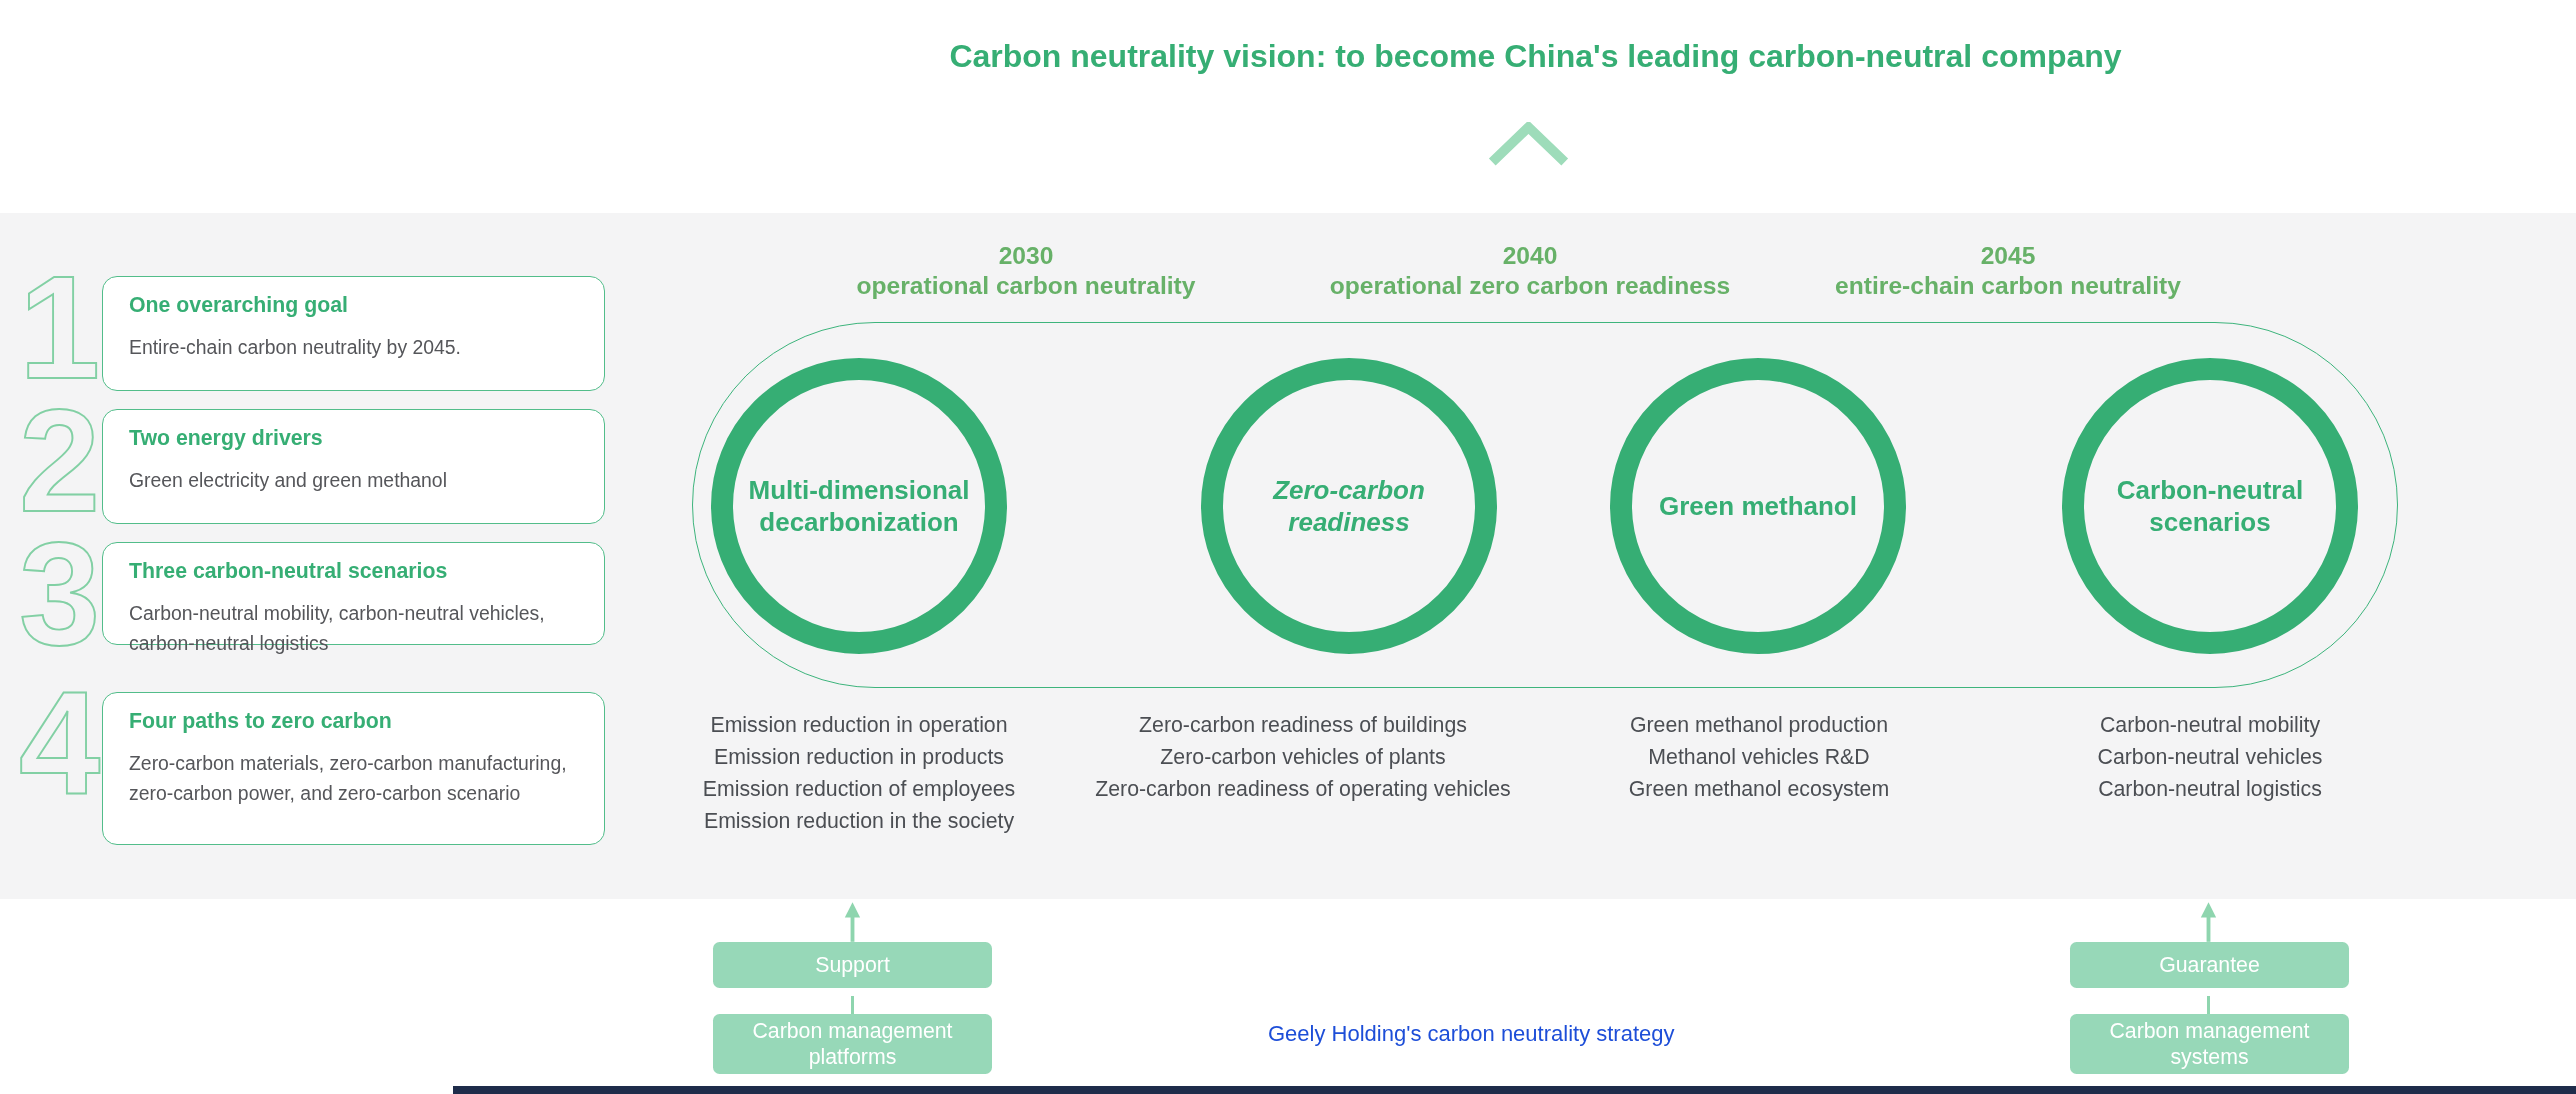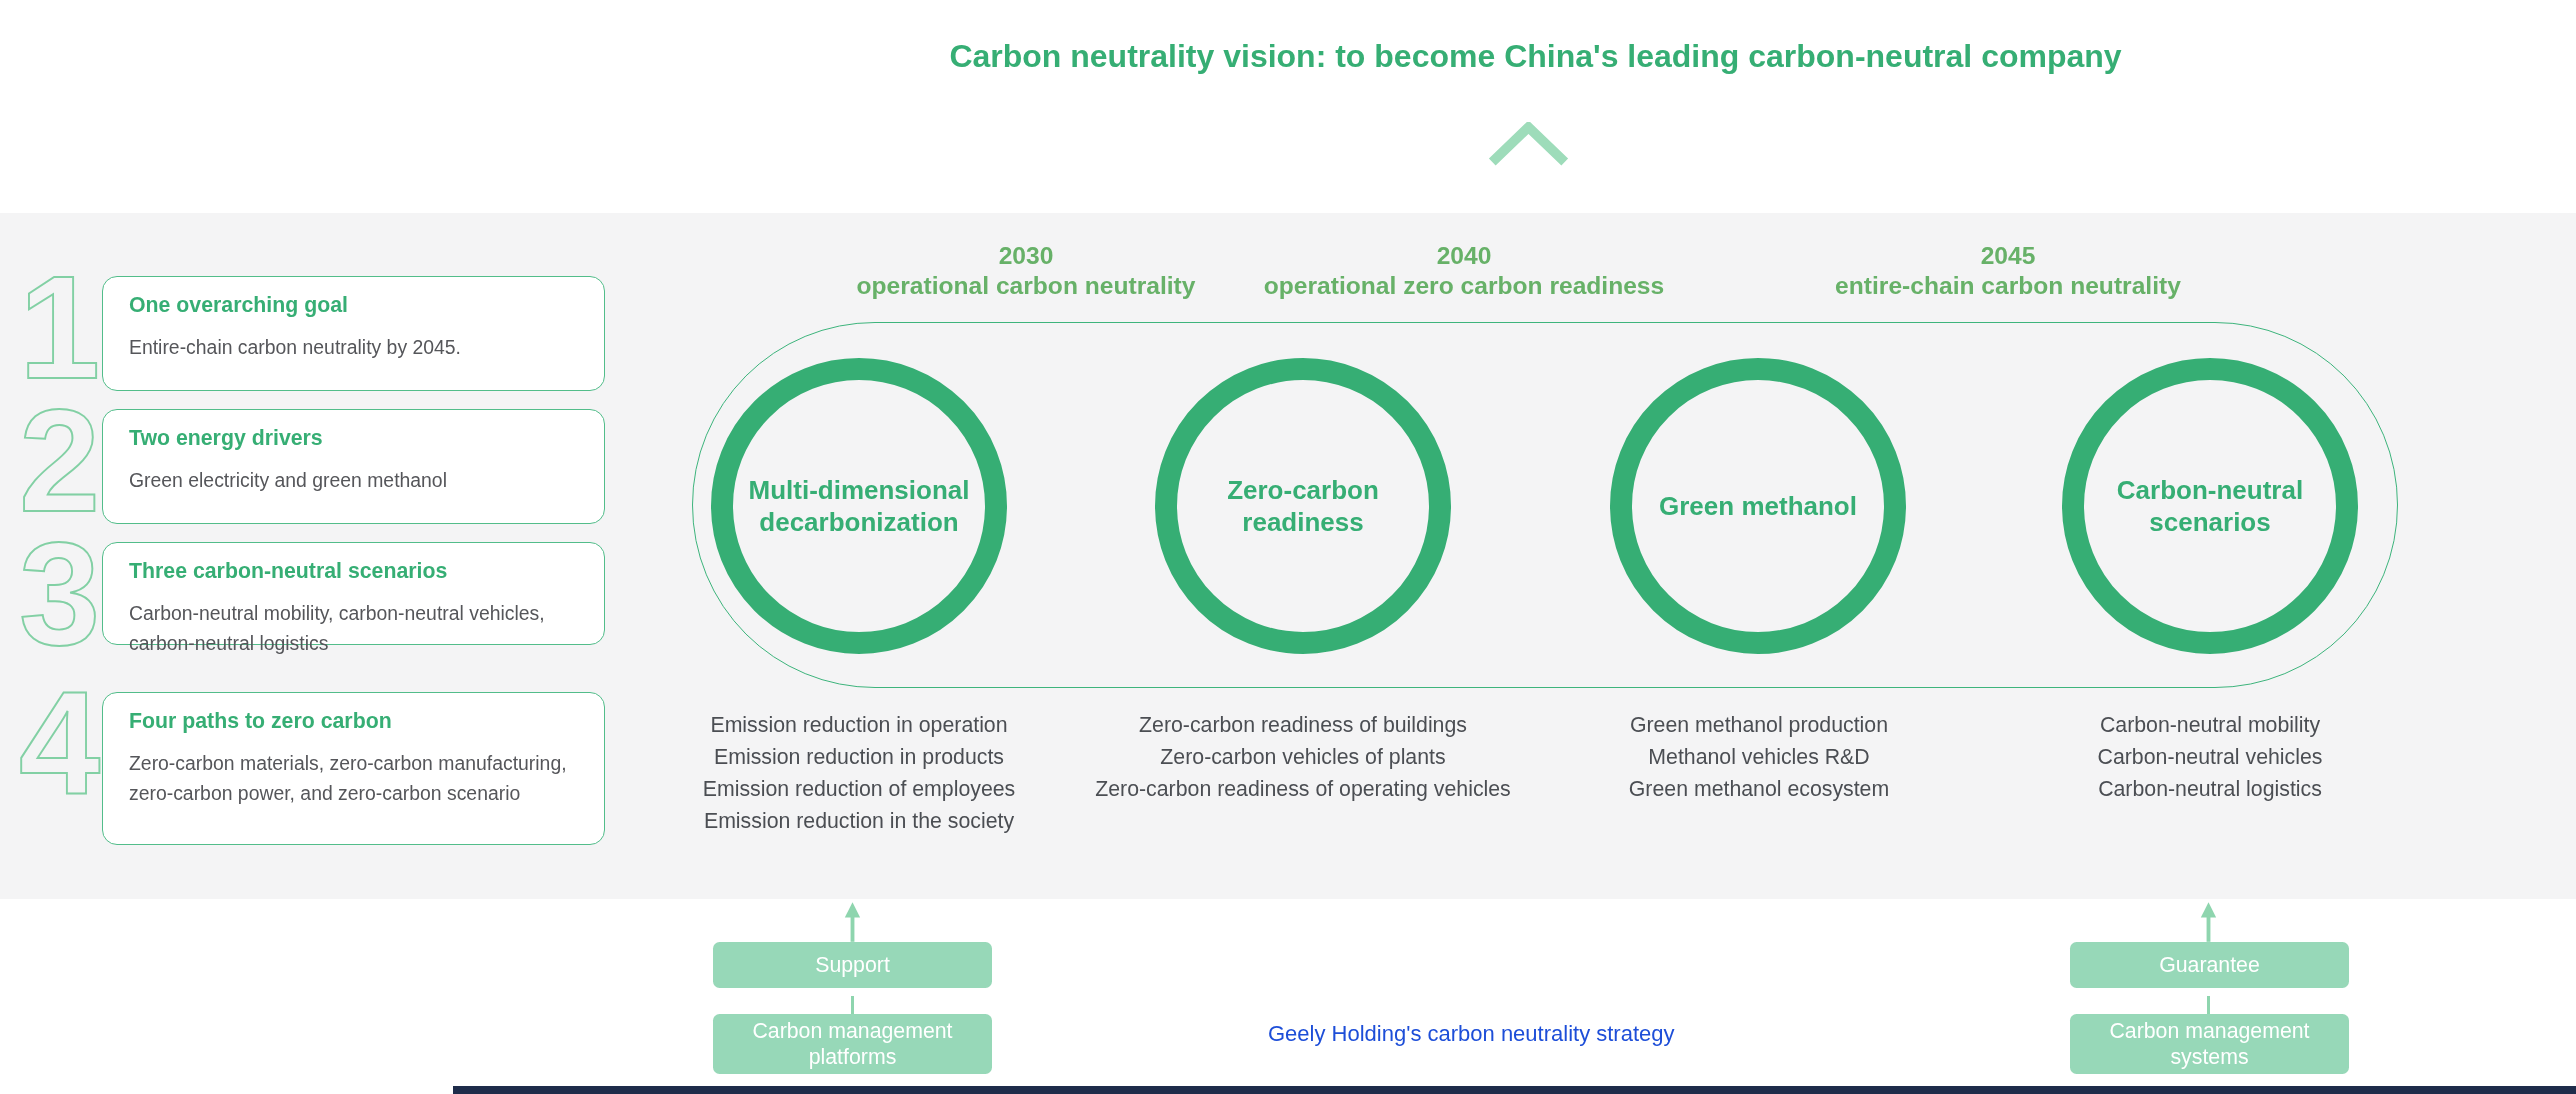--- a/index.html
+++ b/index.html
@@ -191,35 +191,35 @@
   <div class="goal-number" style="top:686px;">4</div>
   <div class="goal-card" style="top:692px; height:153px;">
     <div class="goal-title">Four paths to zero carbon</div>
     <div class="goal-body">Zero-carbon materials, zero-carbon manufacturing, zero-carbon power, and zero-carbon scenario</div>
   </div>
 
   <div class="milestone" style="left:767px;">
     <div>2030</div>
     <div>operational carbon neutrality</div>
   </div>
-  <div class="milestone" style="left:1205px;">
+  <div class="milestone" style="left:1271px;">
     <div>2040</div>
     <div>operational zero carbon readiness</div>
   </div>
   <div class="milestone" style="left:1749px;">
     <div>2045</div>
     <div>entire-chain carbon neutrality</div>
   </div>
 
   <div class="pill-outline"></div>
 
   <div class="circle" style="left:711px;">
     <div class="circle-label">Multi-dimensional decarbonization</div>
   </div>
-  <div class="circle" style="left:1155px;">
+  <div class="circle" style="left:1201px;font-style:italic;">
     <div class="circle-label">Zero-carbon readiness</div>
   </div>
   <div class="circle" style="left:1610px;">
     <div class="circle-label">Green methanol</div>
   </div>
   <div class="circle" style="left:2062px;">
     <div class="circle-label">Carbon-neutral scenarios</div>
   </div>
 
   <div class="pillar-list" style="left:600px;">

